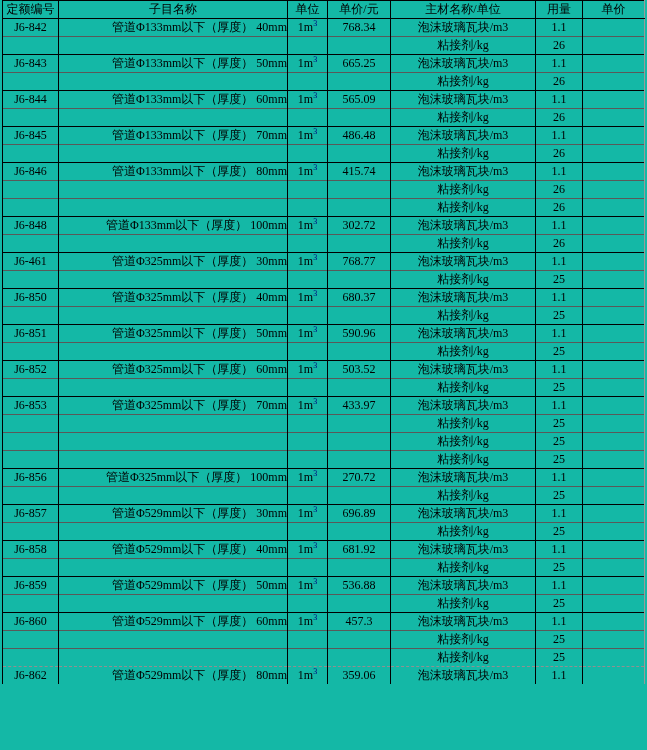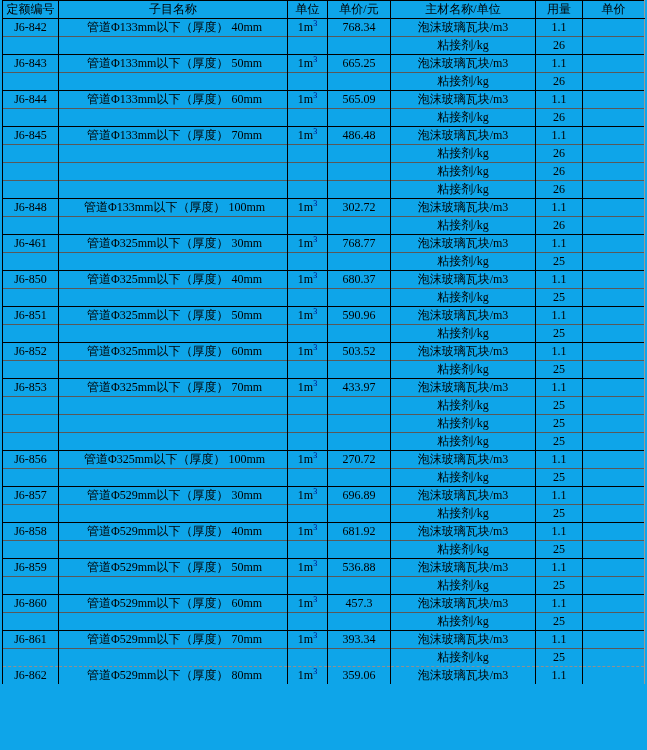--- a/index.html
+++ b/index.html
@@ -1,21 +1,21 @@
 <!DOCTYPE html>
 <html><head>
 <meta charset="utf-8">
 <style>
   html, body { margin: 0; padding: 0; background: #ffffff; }
   #page {
     position: relative;
     width: 647px;
     height: 750px;
     overflow: hidden;
-    background: #0ea5e9;
+    background: #14b8a6;
     font-family: "Liberation Serif", "DejaVu Serif", serif;
     font-size: 12px;
     color: #000000;
   }
   table.quota {
     border-collapse: collapse;
     table-layout: fixed;
     margin-left: 2px;
     width: 642px;
   }
@@ -40,21 +40,21 @@
   th:last-child, td:last-child { border-right-color: #9a9a9a; }
 
   thead tr { height: 18px; }
   tbody tr { height: 17.88px; }
 
   th { border-top: 1px solid #000000; border-bottom: 1px solid #000000; }
   tr.r1 td { border-top: 1px solid #000000; }
   tr.r2 td { border-top: 1px solid #595959; }
   tr.r1.page-break td { border-top: 1px dashed #909090; }
 
-  td.c-name { text-align: center; padding-left: 3px; }
+  td.c-name { text-align: right; padding-left: 3px; }
   .unit-sup {
     color: #000080;
     font-size: 8px;
     vertical-align: super;
     line-height: 0;
   }
 </style>
 </head>
 <body>
 
@@ -214,20 +214,41 @@
     <td></td>
     <td class="c-material">
       <span>粘接剂/kg</span>
     </td>
     <td class="c-usage">
       <span>26</span>
     </td>
     <td class="c-mprice"></td>
   </tr>
 
+  <tr class="r1">
+    <td class="c-code">
+      <span>J6-846</span>
+    </td>
+    <td class="c-name">
+      <span>管道Φ133mm以下（厚度） 80mm</span>
+    </td>
+    <td class="c-unit">
+      <span>1m</span><span class="unit-sup">3</span>
+    </td>
+    <td class="c-price">
+      <span>415.74</span>
+    </td>
+    <td class="c-material">
+      <span>泡沫玻璃瓦块/m3</span>
+    </td>
+    <td class="c-usage">
+      <span>1.1</span>
+    </td>
+    <td class="c-mprice"></td>
+  </tr>
   <tr class="r2">
     <td></td>
     <td></td>
     <td></td>
     <td></td>
     <td class="c-material">
       <span>粘接剂/kg</span>
     </td>
     <td class="c-usage">
       <span>26</span>
@@ -655,41 +676,20 @@
     <td></td>
     <td class="c-material">
       <span>粘接剂/kg</span>
     </td>
     <td class="c-usage">
       <span>25</span>
     </td>
     <td class="c-mprice"></td>
   </tr>
 
-  <tr class="r1">
-    <td class="c-code">
-      <span>J6-861</span>
-    </td>
-    <td class="c-name">
-      <span>管道Φ529mm以下（厚度） 70mm</span>
-    </td>
-    <td class="c-unit">
-      <span>1m</span><span class="unit-sup">3</span>
-    </td>
-    <td class="c-price">
-      <span>393.34</span>
-    </td>
-    <td class="c-material">
-      <span>泡沫玻璃瓦块/m3</span>
-    </td>
-    <td class="c-usage">
-      <span>1.1</span>
-    </td>
-    <td class="c-mprice"></td>
-  </tr>
   <tr class="r2">
     <td></td>
     <td></td>
     <td></td>
     <td></td>
     <td class="c-material">
       <span>粘接剂/kg</span>
     </td>
     <td class="c-usage">
       <span>25</span>

